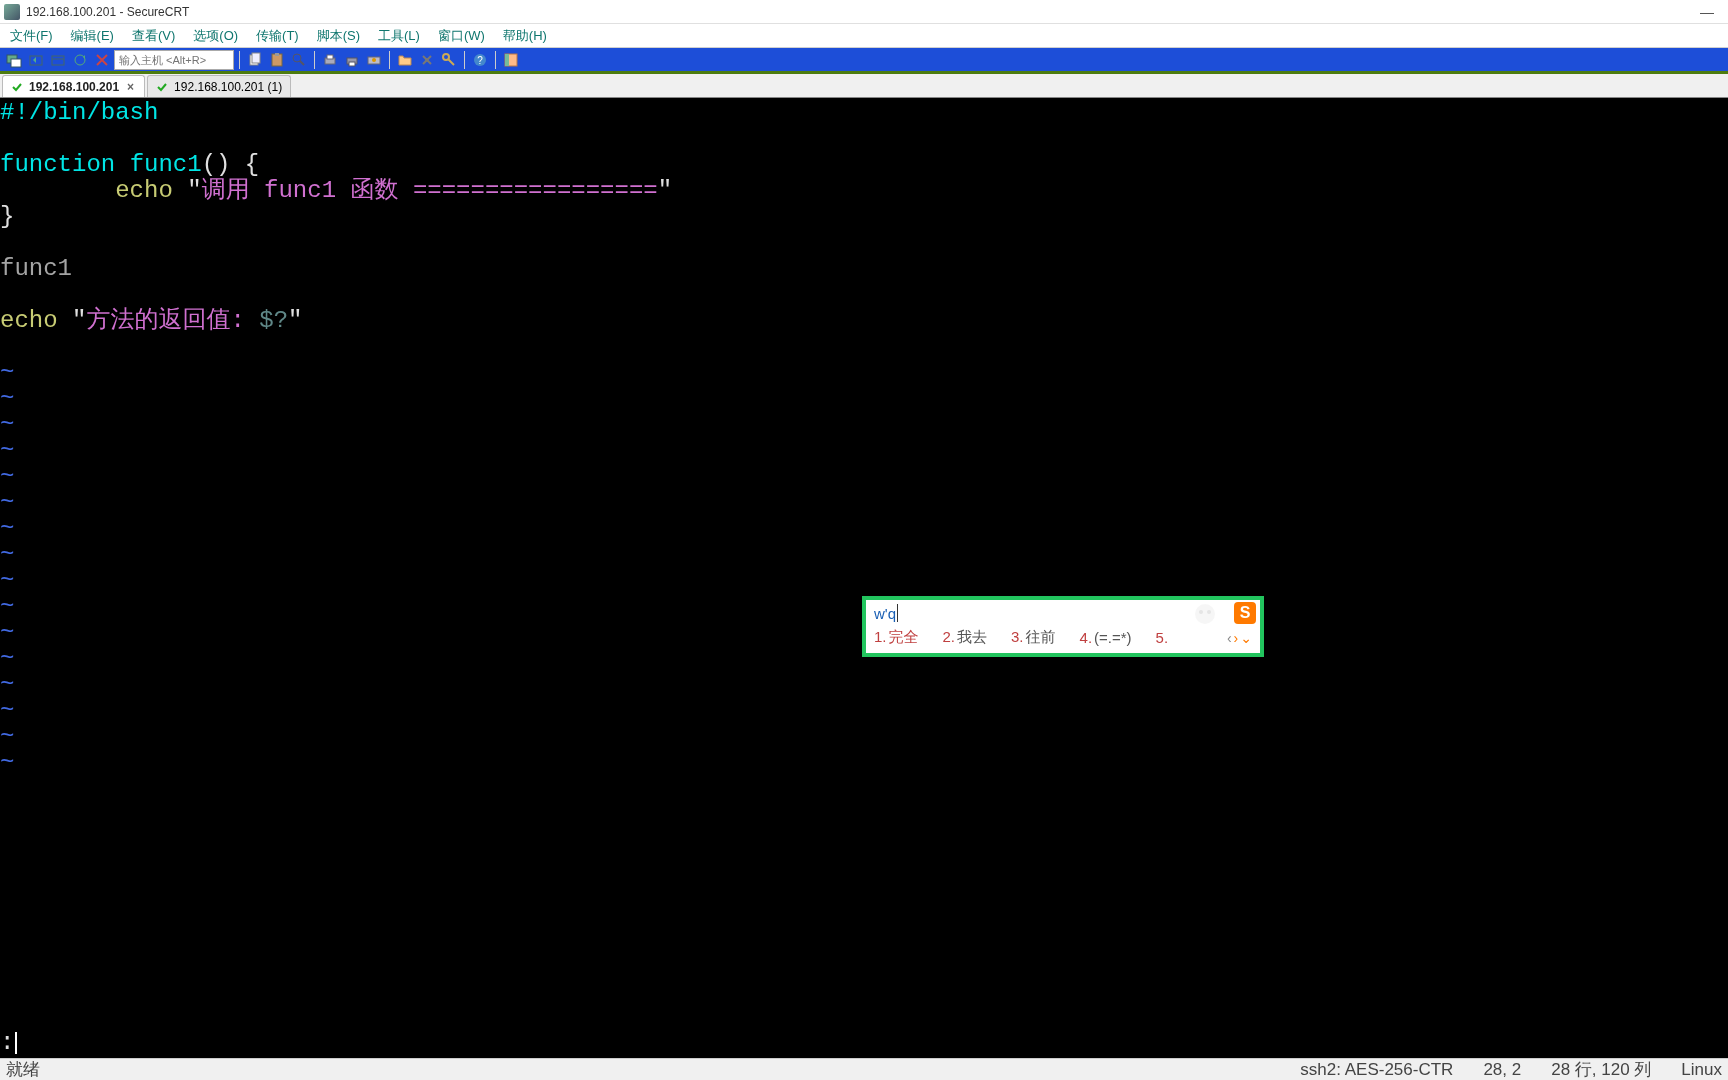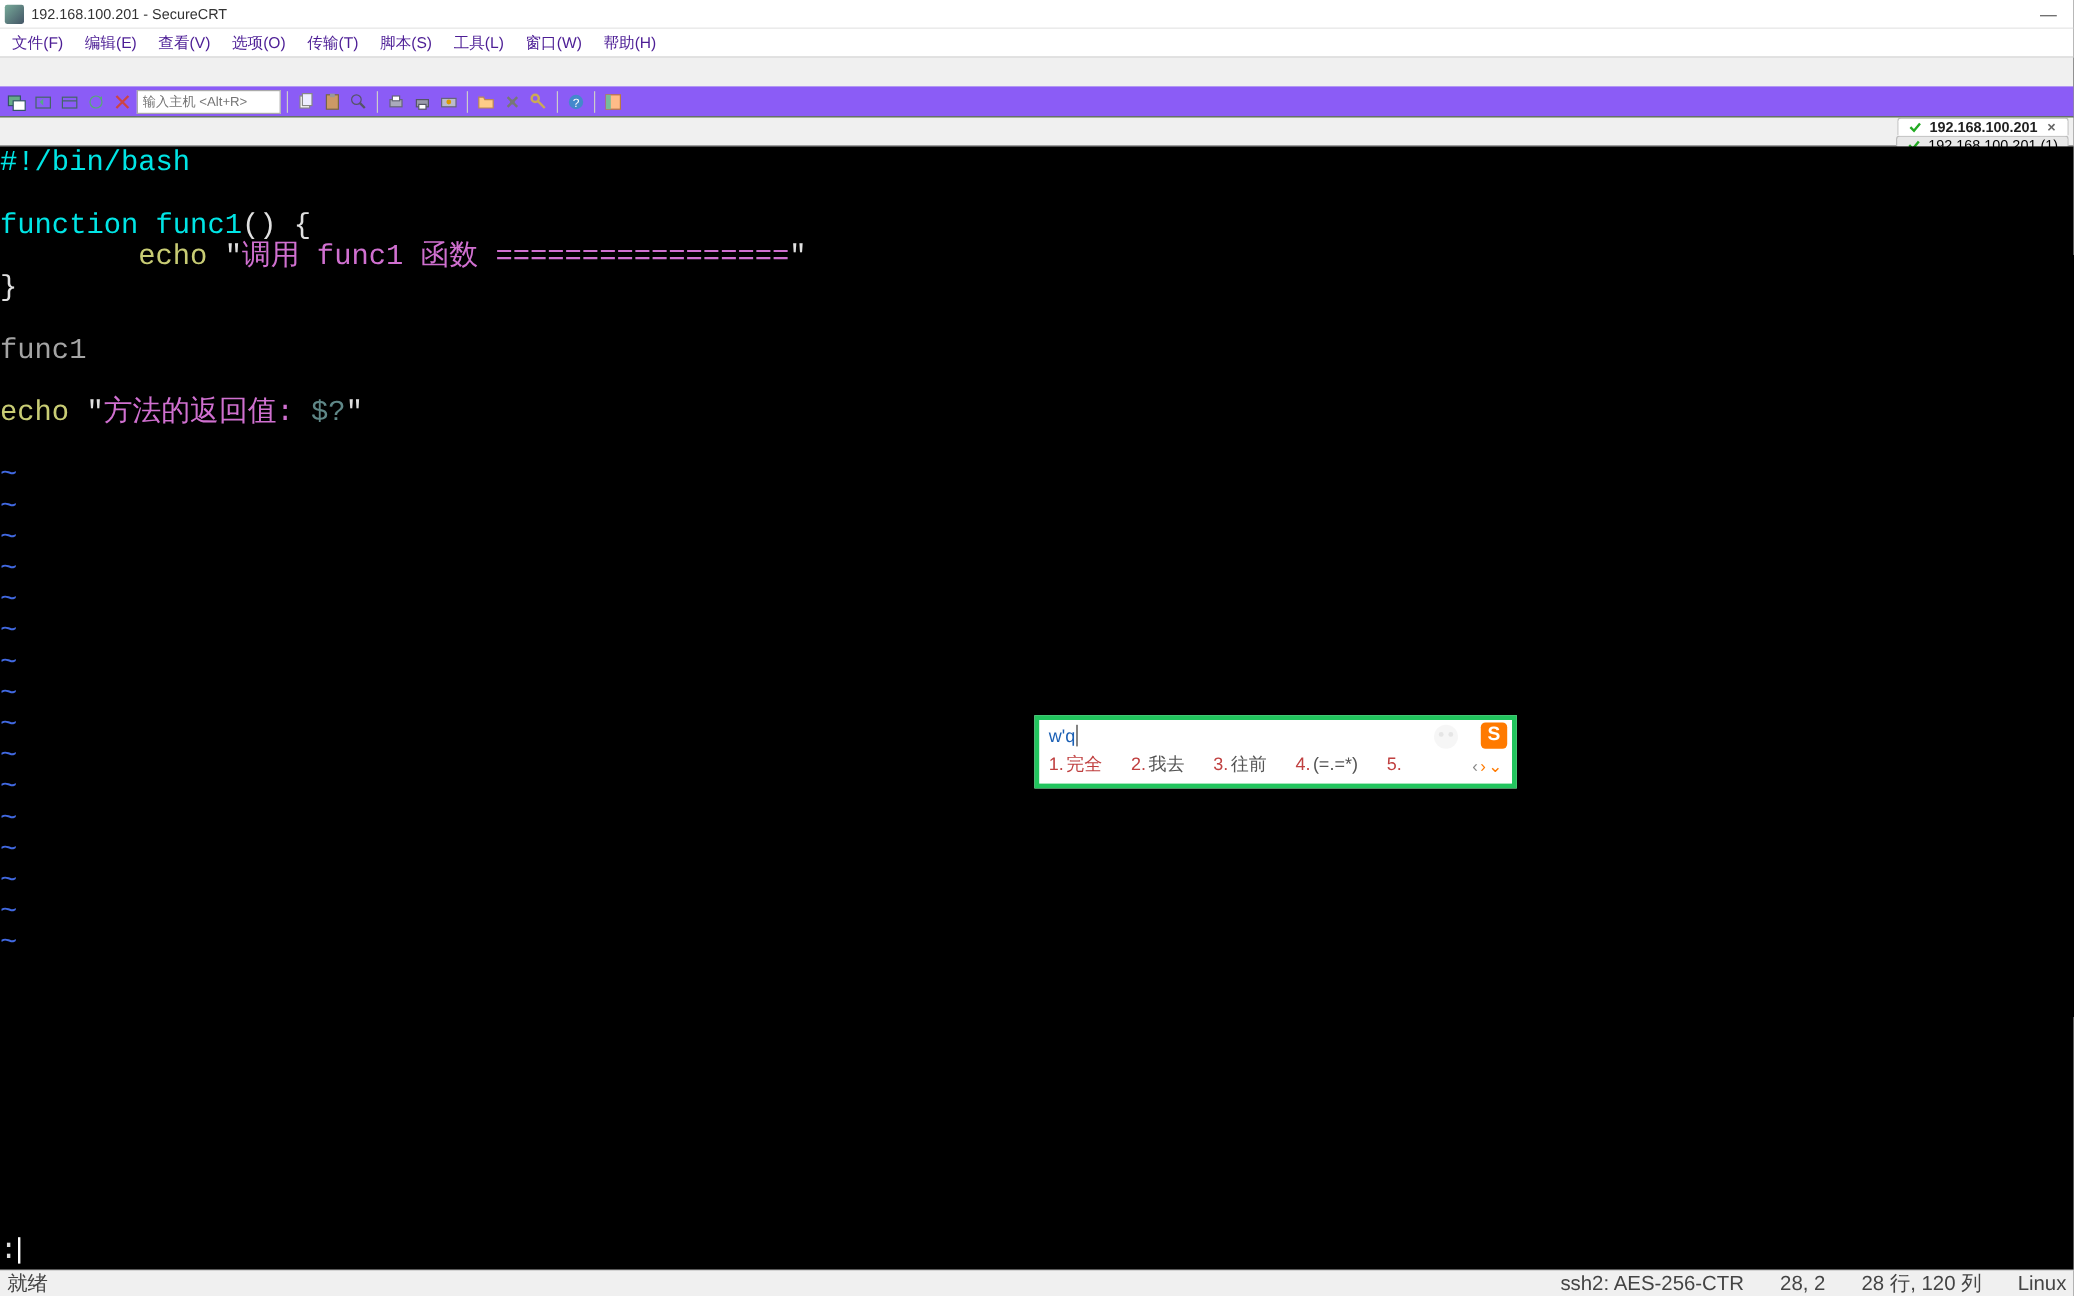--- a/index.html
+++ b/index.html
@@ -41,34 +41,33 @@
   height: 24px;
   background: #fff;
   display: flex;
   align-items: center;
   padding: 0 2px;
   gap: 2px;
   border-bottom: 1px solid #d0d0d0;
 }
 .menubar .menu-item {
   padding: 2px 8px;
-  color: #4c1d95;
+  color: #0f766e;
   font-size: 13px;
   cursor: pointer;
 }
 
 .toolbar {
   height: 26px;
-  background: #8b5cf6;
+  background: #1d4ed8;
   display: flex;
   align-items: center;
   padding: 2px 4px;
   gap: 2px;
-  border-bottom: 1px solid #4d7c0f;
-  margin-top: 24px;
+  border-bottom: 3px solid #4d7c0f;
 }
 .tb-btn {
   width: 20px; height: 20px;
   display: flex; align-items: center; justify-content: center;
   cursor: pointer;
   border-radius: 2px;
 }
 .tb-btn svg { width: 16px; height: 16px; }
 .tb-sep { width: 1px; height: 18px; background: #ccc; margin: 0 3px; }
 .host-input {
@@ -81,21 +80,20 @@
   color: #999;
 }
 
 .tabbar {
   height: 24px;
   background: #f0f0f0;
   display: flex;
   align-items: flex-end;
   padding: 0 2px;
   border-bottom: 1px solid #888;
-  flex-direction: column;
 }
 .tab {
   height: 22px;
   padding: 0 8px;
   display: flex;
   align-items: center;
   gap: 6px;
   font-size: 12px;
   background: #e8e8e8;
   border: 1px solid #bbb;

